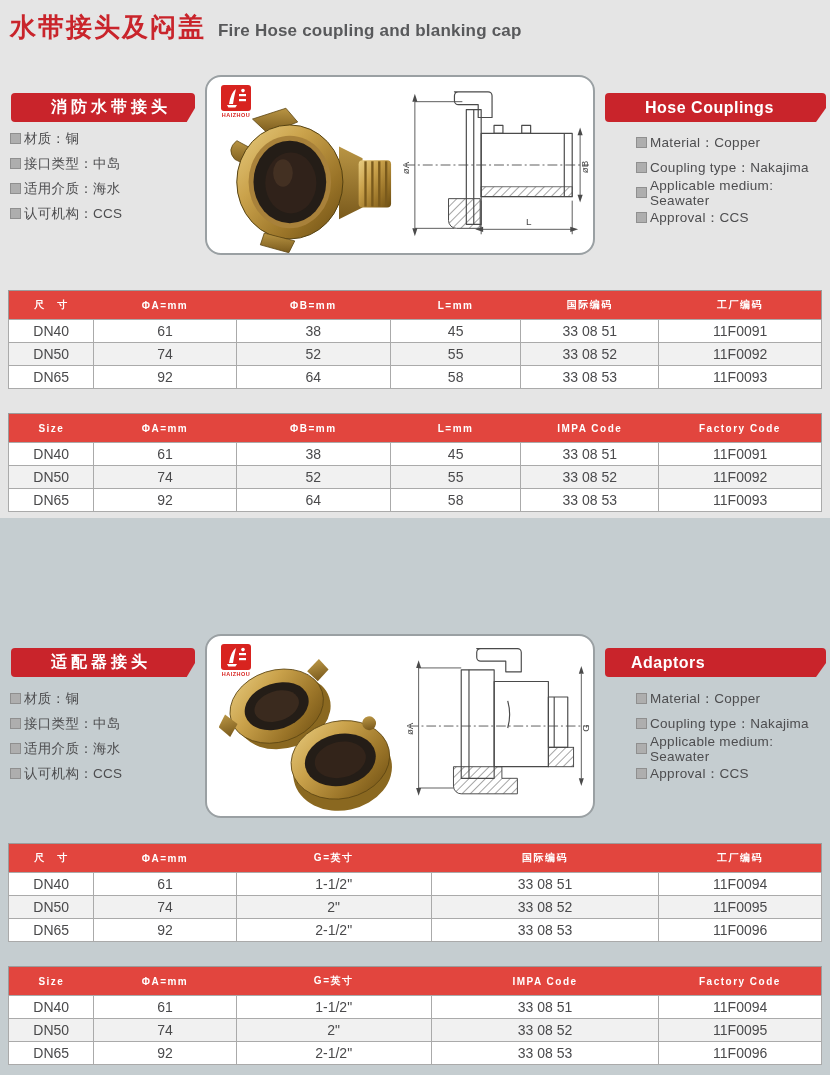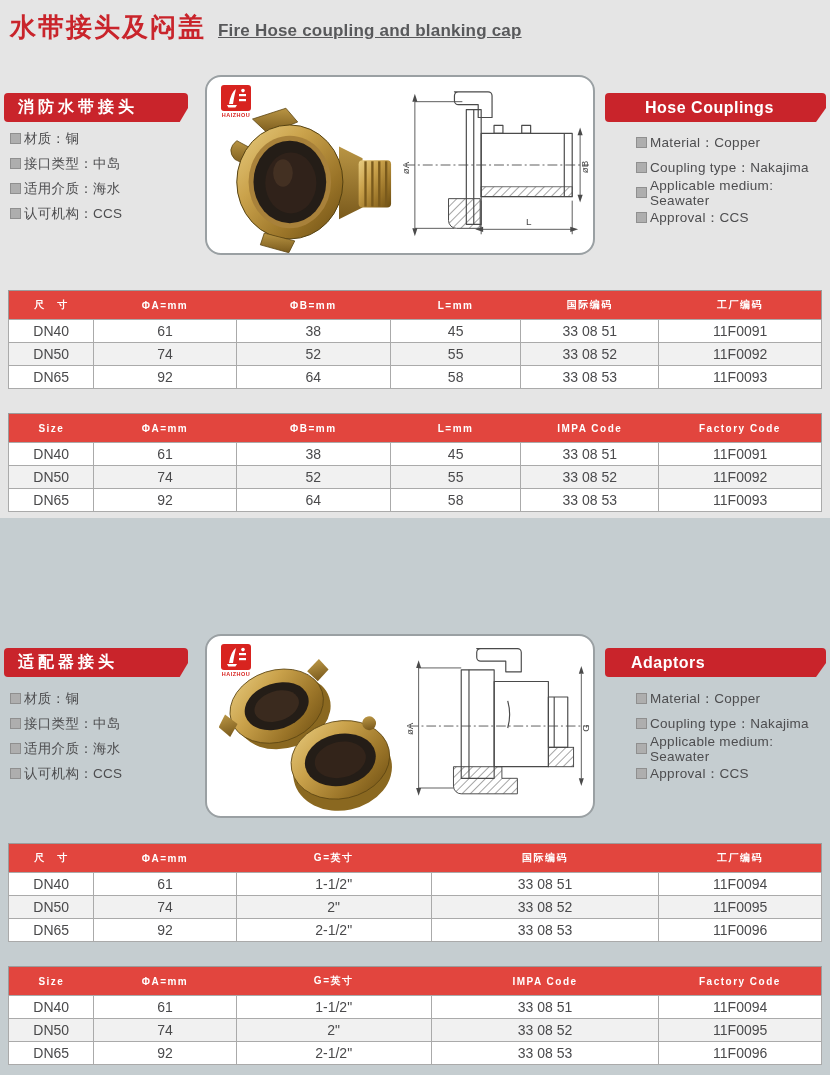--- a/index.html
+++ b/index.html
@@ -4,27 +4,27 @@
 <style>
   * { margin:0; padding:0; box-sizing:border-box; }
   html,body { width:830px; }
   body { font-family:"Liberation Sans", sans-serif; background:#fff; }
   .page { position:relative; width:830px; height:1075px; background:#e5e5e5; overflow:hidden; }
   .gray-band { position:absolute; left:0; top:518px; width:830px; height:557px; background:#c5cdd0; }
 
   
   .page-title { position:absolute; left:10px; top:10px; display:flex; align-items:baseline; gap:12px; }
   .title-zh { font-size:26px; font-weight:bold; color:#c9242b; letter-spacing:2px; }
-  .title-en { font-size:17px; font-weight:bold; color:#58595b; letter-spacing:0.2px;text-decoration:underline; }
+  .title-en { font-size:17px; font-weight:bold; color:#58595b; letter-spacing:0.2px; }
 
   
   .banner { position:absolute; height:29px; background:#c9242b; color:#fff; font-weight:bold;
             display:flex; align-items:center; border-radius:4px;
             clip-path:polygon(0 0, 100% 0, 100% 52%, 95.5% 100%, 0 100%); }
-  .banner-zh { left:4px; width:184px; font-size:16px; letter-spacing:4px; padding-left:14px; }
+  .banner-zh { left:11px; width:184px; font-size:16px; letter-spacing:4px; padding-left:40px; }
   .banner-en { left:605px; width:221px; font-size:16px; letter-spacing:0.5px; padding-left:26px; }
 
   
   .specs { position:absolute; list-style:none; }
   .specs li { display:flex; align-items:center; gap:3px; height:25px; }
   .specs-zh { left:10px; }
   .specs-en { left:636px; }
   .bullet { width:11px; height:11px; background:#aeaeae; border:1px solid #8f8f8f; flex:0 0 auto; }
   .spec-text { font-size:13.5px; color:#4d4d4f; letter-spacing:0.3px; }
 

